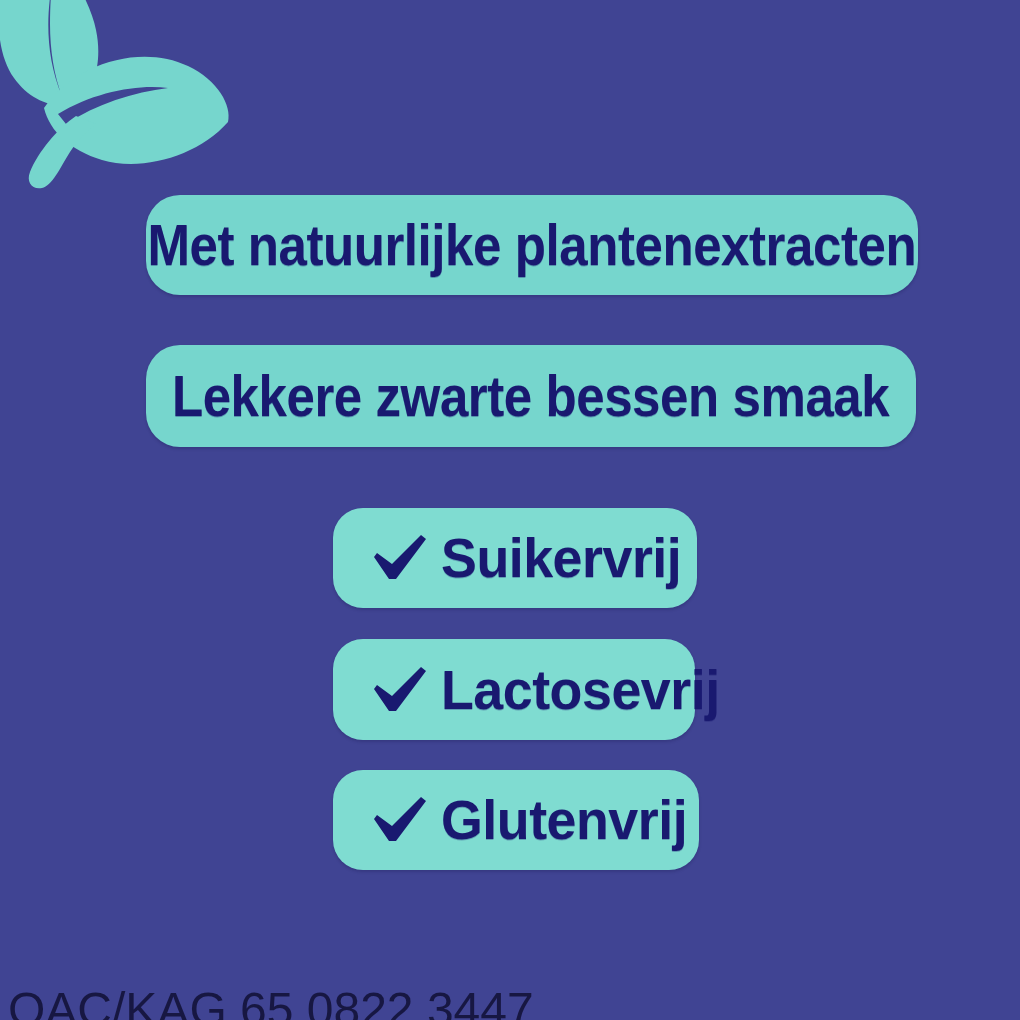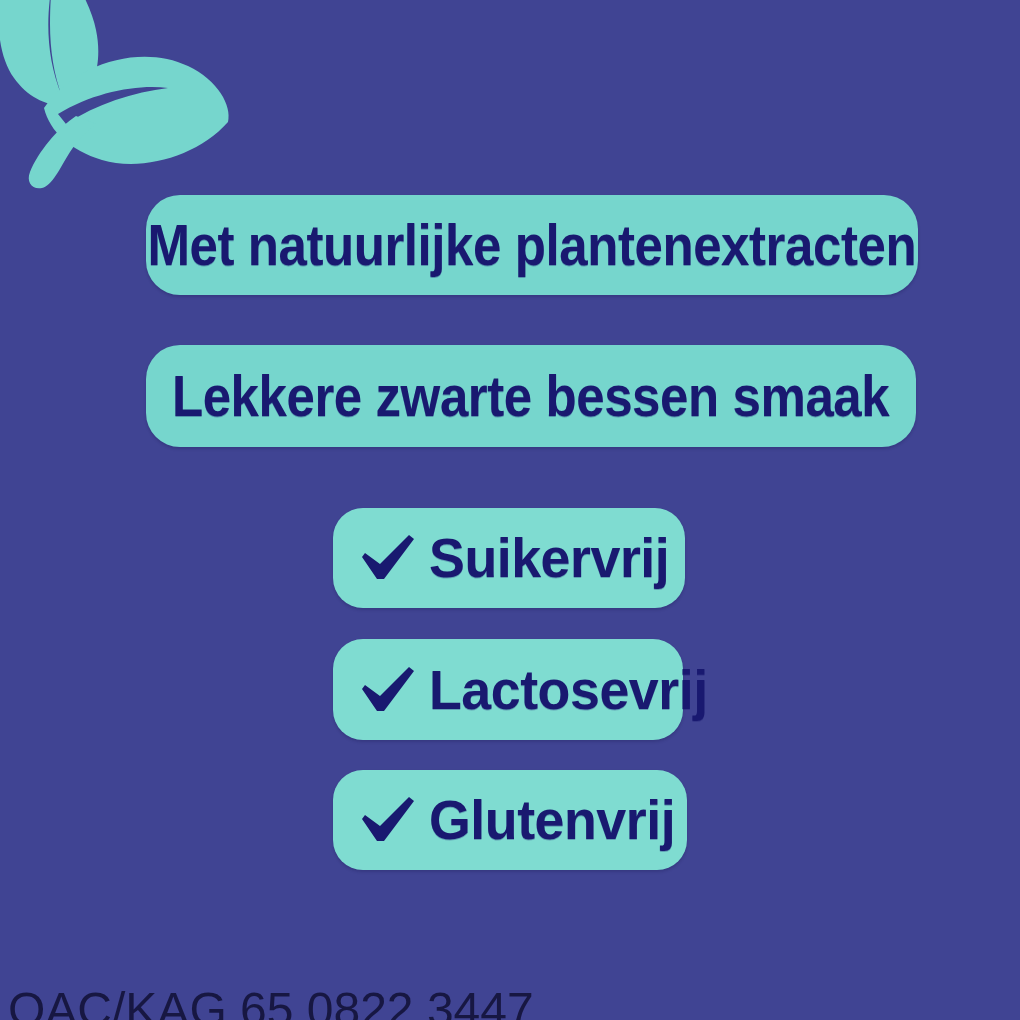--- a/index.html
+++ b/index.html
@@ -77,20 +77,21 @@
   }
 
   
   .benefit-pill {
     position: absolute;
     background: #7FDCD1;
     border-radius: 30px;
     display: flex;
     align-items: center;
     box-shadow: 0 2px 3px rgba(20,20,70,0.22);
+    padding-left: 12px;
   }
   .benefit-check {
     flex: 0 0 auto;
     width: 58px;
     height: 50px;
     margin-left: 26px;
     margin-right: 12px;
     display: block;
   }
   .benefit-check svg {

